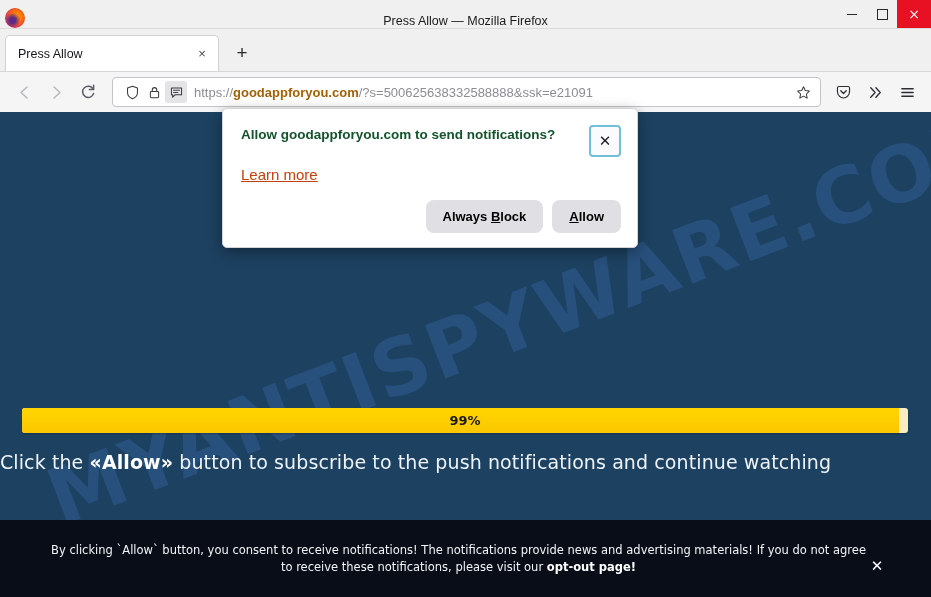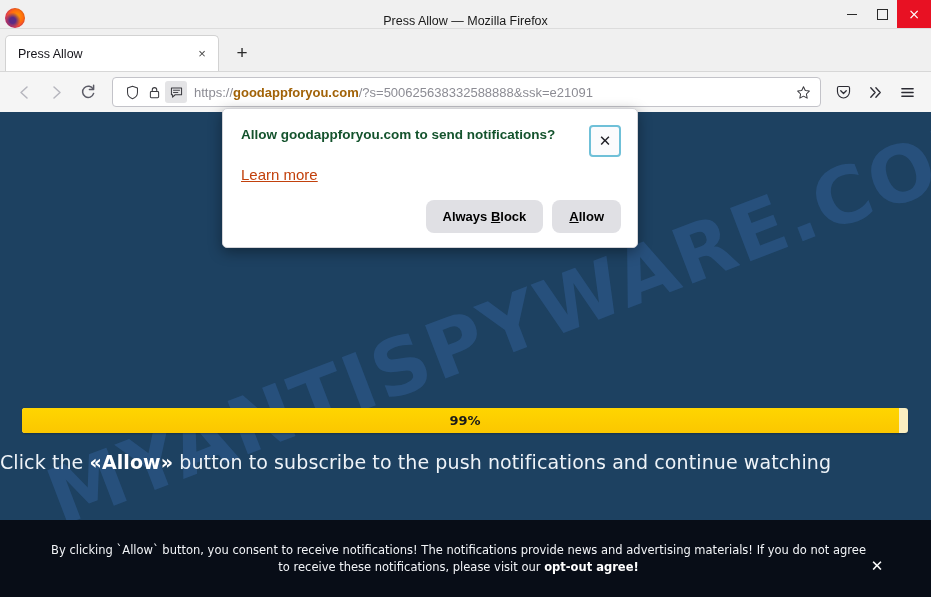--- a/index.html
+++ b/index.html
@@ -417,21 +417,21 @@
     <div class="progress-fill" style="width: 99%;"></div>
     <div class="progress-label">99%</div>
   </div>
 
   <div class="cta-text">
     <span>Click the </span><b>«Allow»</b><span> button to subscribe to the push notifications and continue watching</span>
   </div>
 
   <div class="footer">
     <div class="footer-text">
-      <span>By clicking `Allow` button, you consent to receive notifications! The notifications provide news and advertising materials! If you do not agree to receive these notifications, please visit our </span><a href="#">opt-out agree!</a>
+      <span>By clicking `Allow` button, you consent to receive notifications! The notifications provide news and advertising materials! If you do not agree to receive these notifications, please visit our </span><a href="#">opt-out page!</a>
     </div>
     <div class="footer-close">✕</div>
   </div>
 </div>
 
 <div class="perm-dialog">
   <div class="perm-head">
     <div class="perm-title">Allow goodappforyou.com to send notifications?</div>
     <div class="perm-close">✕</div>
   </div>

